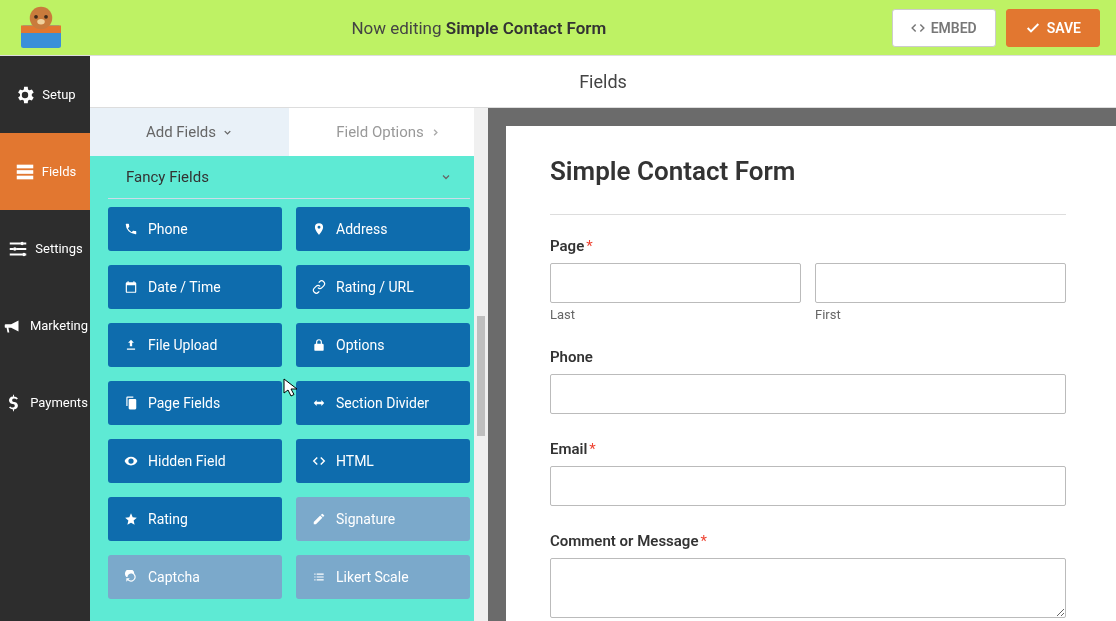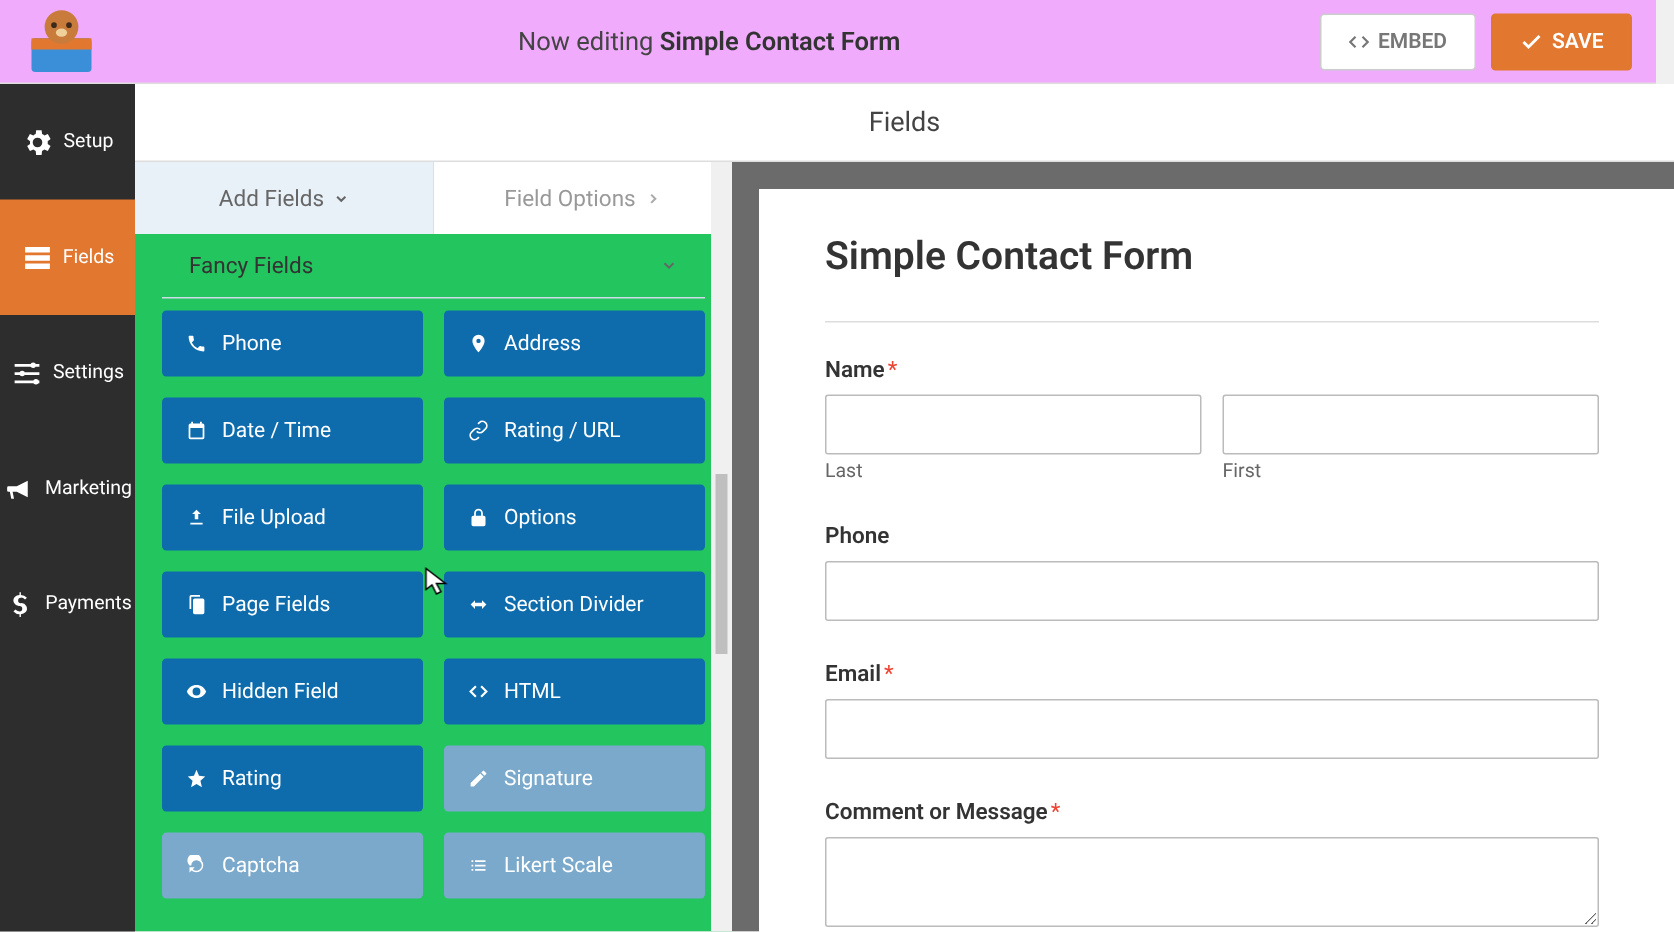--- a/index.html
+++ b/index.html
@@ -1,31 +1,31 @@
 <!DOCTYPE html>
 <html><head>
 <meta charset="utf-8">
 <style>
   *{box-sizing:border-box;margin:0;padding:0;font-family:-apple-system,BlinkMacSystemFont,"Segoe UI",Roboto,sans-serif;}
   body{width:1116px;height:621px;background:#f0f0f0;overflow:hidden;}
-  .topbar{position:fixed;top:0;left:0;right:12px;height:56px;background:#f0abfc;border-bottom:1px solid #ddd;display:flex;align-items:center;padding:13px 16px;z-index:10;}
+  .topbar{position:fixed;top:0;left:0;right:0;height:56px;background:#bef264;border-bottom:1px solid #ddd;display:flex;align-items:center;padding:13px 16px;z-index:10;}
   .logo{width:50px;height:40px;display:flex;align-items:center;justify-content:center;}
   .title{flex:1;text-align:center;font-size:17px;color:#444;}
   .title b{color:#333;font-weight:600;}
   .btn{height:38px;padding:0 18px;border-radius:3px;font-size:14px;font-weight:600;cursor:pointer;display:inline-flex;align-items:center;gap:6px;border:1px solid #ccc;background:#fff;color:#777;}
   .btn+.btn{margin-left:10px;}
   .btn-primary{background:#e27730;border-color:#e27730;color:#fff;}
   .leftnav{position:fixed;top:56px;left:0;width:90px;bottom:0;background:#2d2d2d;}
   .navitem{height:77px;display:flex;flex-direction:row;align-items:center;justify-content:center;color:#fff;font-size:13px;cursor:pointer;gap:6px;}
   .navitem.active{background:#e27730;}
   .navitem svg{width:22px;height:22px;fill:#fff;}
   .main{position:fixed;top:56px;left:90px;right:0;bottom:0;display:flex;flex-direction:column;}
   .section-head{height:52px;background:#fff;border-bottom:1px solid #ddd;display:flex;align-items:center;justify-content:center;font-size:18px;color:#444;}
   .columns{display:flex;flex:1;overflow:hidden;}
-  .panel{width:398px;background:#22c55e;display:flex;flex-direction:column;position:relative;}
+  .panel{width:398px;background:#5eead4;display:flex;flex-direction:column;position:relative;}
   .tabs{display:flex;height:48px;}
   .tab{flex:1;display:flex;align-items:center;justify-content:center;font-size:15px;color:#666;cursor:pointer;gap:6px;}
   .tab.active{background:#e9f1f8;}
   .tab:not(.active){background:#fff;color:#999;}
   .acc{padding:12px 18px;font-size:15px;color:#333;display:flex;justify-content:space-between;align-items:center;cursor:pointer;border-bottom:1px solid #cddce8;margin:0 18px;}
   .grid{padding:8px 18px 18px;display:grid;grid-template-columns:1fr 1fr;gap:14px;}
   .fieldbtn{height:44px;background:#0e6cad;color:#fff;display:flex;align-items:center;padding:0 16px;font-size:14px;border-radius:3px;cursor:pointer;gap:10px;}
   .fieldbtn.light{background:#7ba9cb;}
   .fieldbtn svg{width:14px;height:14px;fill:#fff;flex-shrink:0;}
   .scrollbar{position:absolute;right:0;top:0;width:14px;bottom:0;background:#f0f0f0;}
@@ -225,21 +225,21 @@
         </div>
       <div class="scrollbar">
         <div class="scroll-thumb" style="top:208px;height:120px;"></div>
       </div>
     </div>
     <div class="preview">
       <div class="form">
         <h1>Simple Contact Form</h1>
         <hr>
         <div class="field">
-          <label><span>Name</span><span class="req">*</span></label>
+          <label><span>Page</span><span class="req">*</span></label>
           <div class="row2">
             <div>
               <input class="inp" style="">
               <div class="sub">Last</div>
             </div>
             <div>
               <input class="inp" style="">
               <div class="sub">First</div>
             </div>
           </div>

